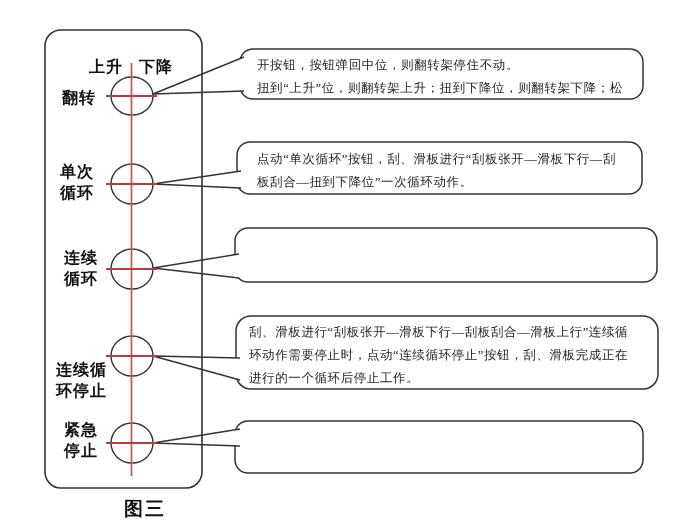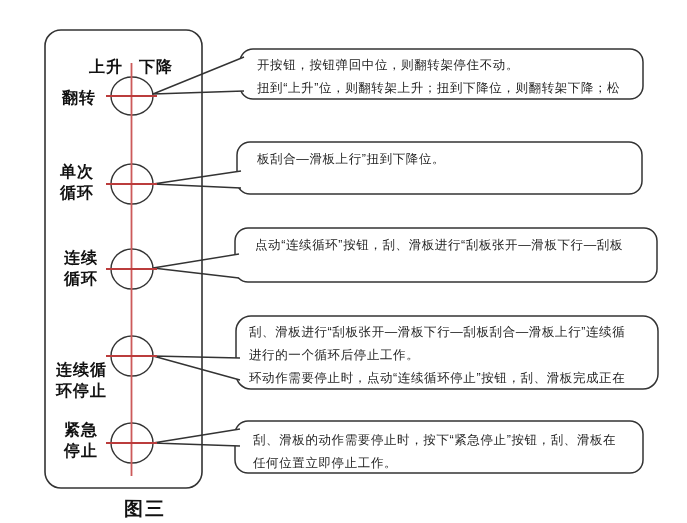--- a/index.html
+++ b/index.html
@@ -1,18 +1,18 @@
 <!DOCTYPE html>
 <html><head>
 <meta charset="utf-8">
 <style>
   html,body { margin:0; padding:0; background:#ffffff; }
   .stage {
     position:relative; width:687px; height:523px; background:#ffffff;
-    font-family:Liberation Sans, sans-serif; overflow:hidden;
+    font-family:Liberation Serif, serif; overflow:hidden;
   }
   .stage svg { position:absolute; left:0; top:0; }
   .txt {
     position:absolute; color:#1e1e1e; font-size:12.5px;
     letter-spacing:0.6px; line-height:23px; white-space:nowrap;
   }
   .txt .ln { height:23px; }
   .lbl {
     position:absolute; color:#111111; font-weight:bold; font-size:16px;
     line-height:21px; letter-spacing:1px; white-space:nowrap;
@@ -101,30 +101,26 @@
   <div class="lbl" style="left:64px;top:419px;">
     <div>紧急</div>
     <div>停止</div>
   </div>
 
   <div class="txt" style="left:257px;top:54px;">
     <div class="ln">开按钮，按钮弹回中位，则翻转架停住不动。</div>
     <div class="ln">扭到“上升”位，则翻转架上升；扭到下降位，则翻转架下降；松</div>
   </div>
   <div class="txt" style="left:257px;top:148px;">
-    <div class="ln">板刮合—滑板上行”扭到下降位。</div>
+    <div class="ln">点动“单次循环”按钮，刮、滑板进行“刮板张开—滑板下行—刮</div>
+    <div class="ln">板刮合—扭到下降位”一次循环动作。</div>
   </div>
   <div class="txt" style="left:255px;top:234px;">
-    <div class="ln">点动“连续循环”按钮，刮、滑板进行“刮板张开—滑板下行—刮板</div>
   </div>
   <div class="txt" style="left:249px;top:321px;">
     <div class="ln">刮、滑板进行“刮板张开—滑板下行—刮板刮合—滑板上行”连续循</div>
+    <div class="ln">环动作需要停止时，点动“连续循环停止”按钮，刮、滑板完成正在</div>
     <div class="ln">进行的一个循环后停止工作。</div>
-    <div class="ln">环动作需要停止时，点动“连续循环停止”按钮，刮、滑板完成正在</div>
-  </div>
-  <div class="txt" style="left:253px;top:429px;">
-    <div class="ln">刮、滑板的动作需要停止时，按下“紧急停止”按钮，刮、滑板在</div>
-    <div class="ln">任何位置立即停止工作。</div>
   </div>
 
   <div class="caption" style="left:96px;top:496px;margin-left:28px;">图三</div>
 
 </div>
 
 </body></html>

